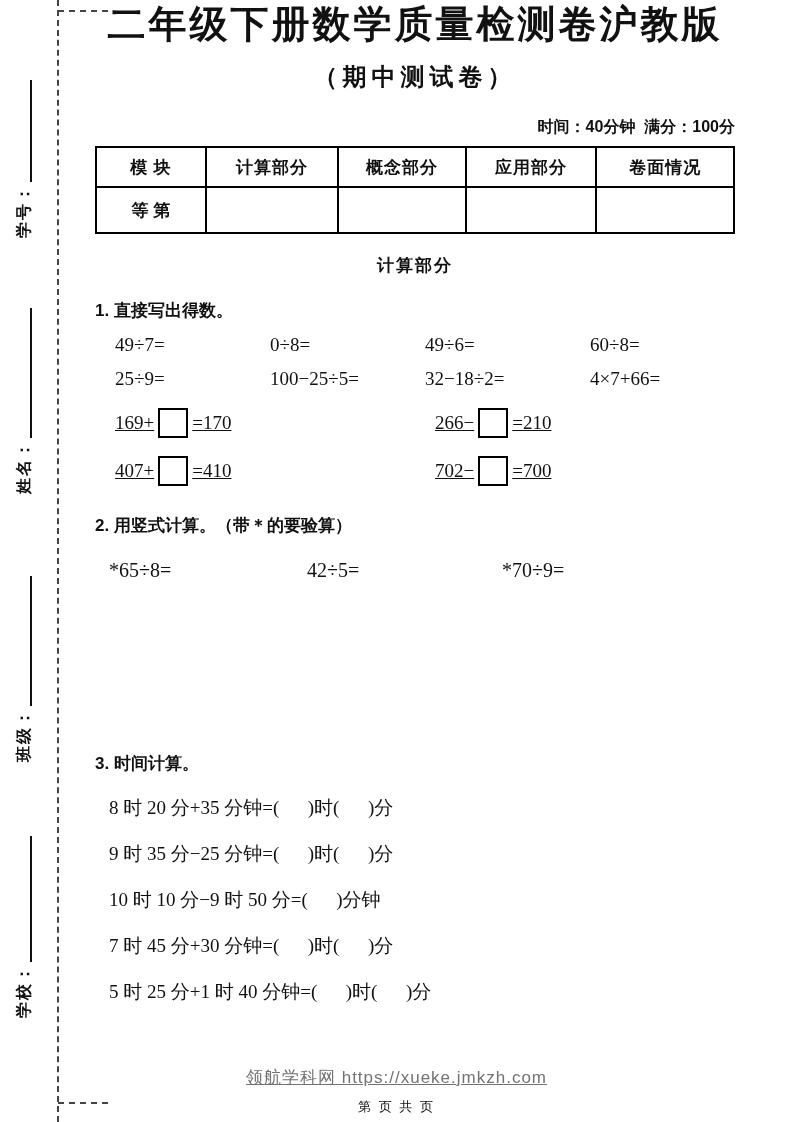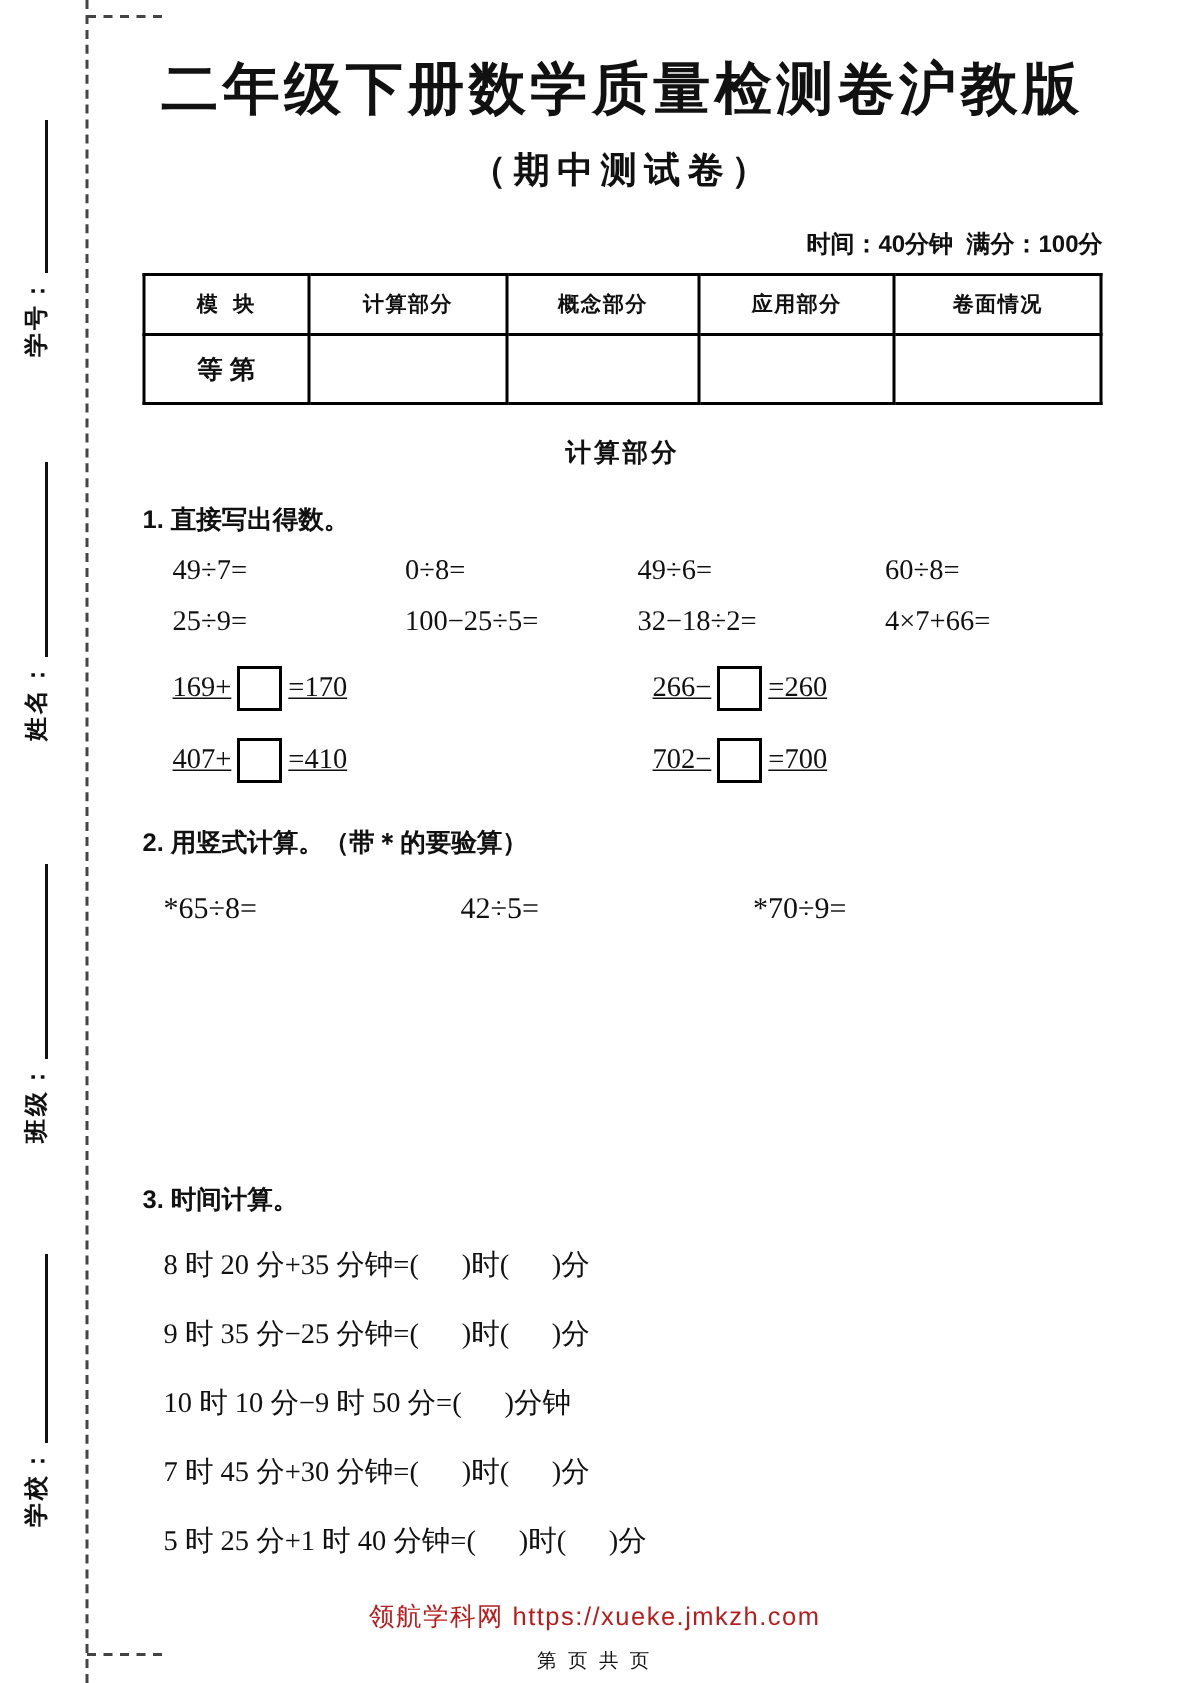--- a/index.html
+++ b/index.html
@@ -25,40 +25,40 @@
     display:flex; align-items:center; white-space:nowrap;
     transform:rotate(-90deg); transform-origin:left top;
   }
   .v-label { font-family:"Liberation Sans", sans-serif; font-weight:bold; font-size:16px; letter-spacing:2px; }
   .v-blank { display:inline-block; height:16px; border-bottom:2px solid #111; margin-left:2px; }
 
   
   .content { position:absolute; left:95px; top:0; width:640px; }
 
   .title {
-    margin-top:36px; text-align:center;
+    text-align:center;
     font-family:"Liberation Sans", sans-serif;
     font-weight:bold; font-size:38px; letter-spacing:3px; line-height:1.3;
   }
   .subtitle {
     margin-top:12px; text-align:center;
     font-family:"Liberation Sans", sans-serif;
     font-weight:bold; font-size:24px; letter-spacing:5px;
   }
   .meta {
     margin-top:24px; text-align:right;
     font-family:"Liberation Sans", sans-serif;
     font-weight:bold; font-size:16px; white-space:pre;
   }
 
   table.score { margin-top:8px; width:100%; border-collapse:collapse; }
   table.score th, table.score td { border:2px solid #000; text-align:center; }
   table.score th {
-    height:40px; font-family:Liberation Mono, monospace;
-    font-weight:bold; font-size:14px; letter-spacing:1px;
+    height:40px; font-family:Liberation Serif, serif;
+    font-weight:bold; font-size:17px; letter-spacing:1px;
   }
   table.score td { height:46px; font-family:"Liberation Sans", sans-serif; font-weight:bold; font-size:17px;margin-left:32px; }
 
   .part-title {
     margin-top:20px; text-align:center;
     font-family:"Liberation Sans", sans-serif; font-weight:bold; font-size:17px; letter-spacing:2px;
   }
   .q-title {
     margin-top:22px;
     font-family:"Liberation Sans", sans-serif; font-weight:bold; font-size:17px;
@@ -175,21 +175,21 @@
 
     <div class="expr-grid-2">
       <div class="box-cell">
         <span>169+</span>
         <span class="ansbox"></span>
         <span>=170</span>
       </div>
       <div class="box-cell">
         <span>266−</span>
         <span class="ansbox"></span>
-        <span>=260</span>
+        <span>=210</span>
       </div>
     </div>
     <div class="expr-grid-2">
       <div class="box-cell">
         <span>407+</span>
         <span class="ansbox"></span>
         <span>=410</span>
       </div>
       <div class="box-cell">
         <span>702−</span>
@@ -211,16 +211,16 @@
     <div class="q-title">3. 时间计算。</div>
 
     <div class="q3-item">8 时 20 分+35 分钟=(      )时(      )分</div>
     <div class="q3-item">9 时 35 分−25 分钟=(      )时(      )分</div>
     <div class="q3-item">10 时 10 分−9 时 50 分=(      )分钟</div>
     <div class="q3-item">7 时 45 分+30 分钟=(      )时(      )分</div>
     <div class="q3-item">5 时 25 分+1 时 40 分钟=(      )时(      )分</div>
 
   </div>
 
-  <div class="site-footer" id="site-footer" style="color: #b91c1c;">领航学科网 https://xueke.jmkzh.com</div>
+  <div class="site-footer" id="site-footer" style="color: #737373; text-decoration: underline;">领航学科网 https://xueke.jmkzh.com</div>
   <div class="page-footer">第 页 共 页</div>
 
 </div>
 
 </body></html>

